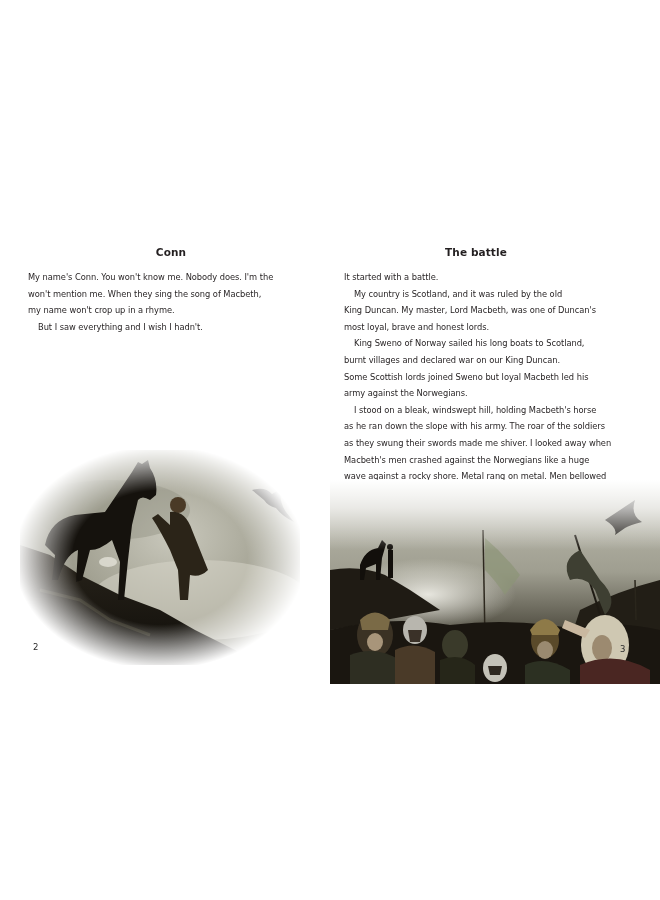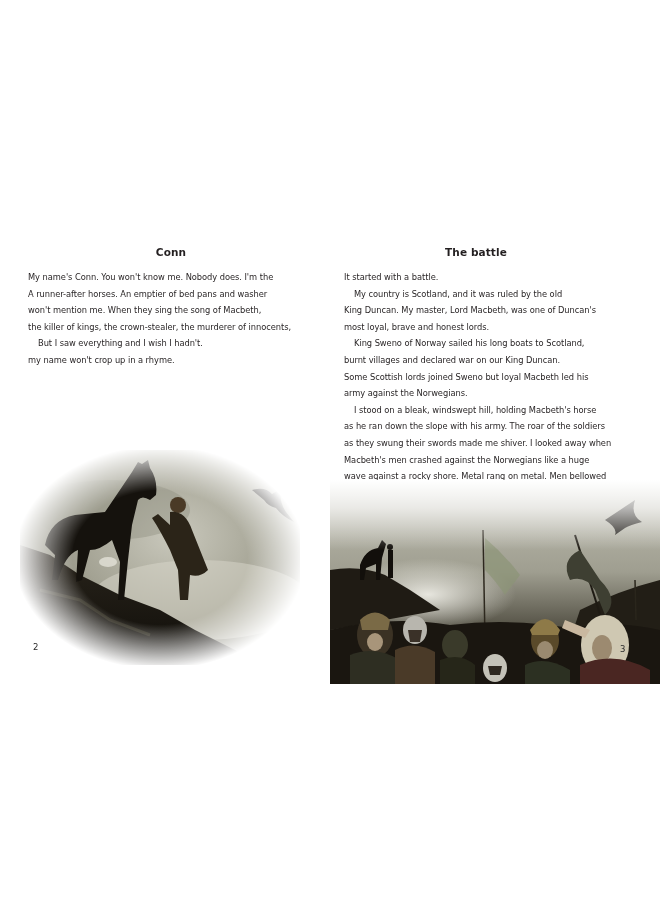--- a/index.html
+++ b/index.html
@@ -49,25 +49,23 @@
 </style>
 </head>
 <body>
 
 <div class="spread">
 
   <div class="page page-left">
     <div class="chapter-title">Conn</div>
     <div class="body-text" id="left-body">
       <span class="line">My name's Conn. You won't know me. Nobody does. I'm the</span>
-      <span class="line">A runner-after horses. An emptier of bed pans and washer</span>
       <span class="line">won't mention me. When they sing the song of Macbeth,</span>
-      <span class="line">the killer of kings, the crown-stealer, the murderer of innocents,</span>
+      <span class="line">my name won't crop up in a rhyme.</span>
       <span class="line indent">But I saw everything and I wish I hadn't.</span>
-      <span class="line">my name won't crop up in a rhyme.</span>
     </div>
 
     <div class="illus illus-left">
       <svg width="280" height="215" viewBox="0 0 280 215">
         <defs>
           <radialGradient id="skyL" cx="55%" cy="40%" r="70%">
             <stop offset="0%" stop-color="#c9c8bc"></stop>
             <stop offset="50%" stop-color="#a3a293"></stop>
             <stop offset="100%" stop-color="#6e6c5e"></stop>
           </radialGradient>

